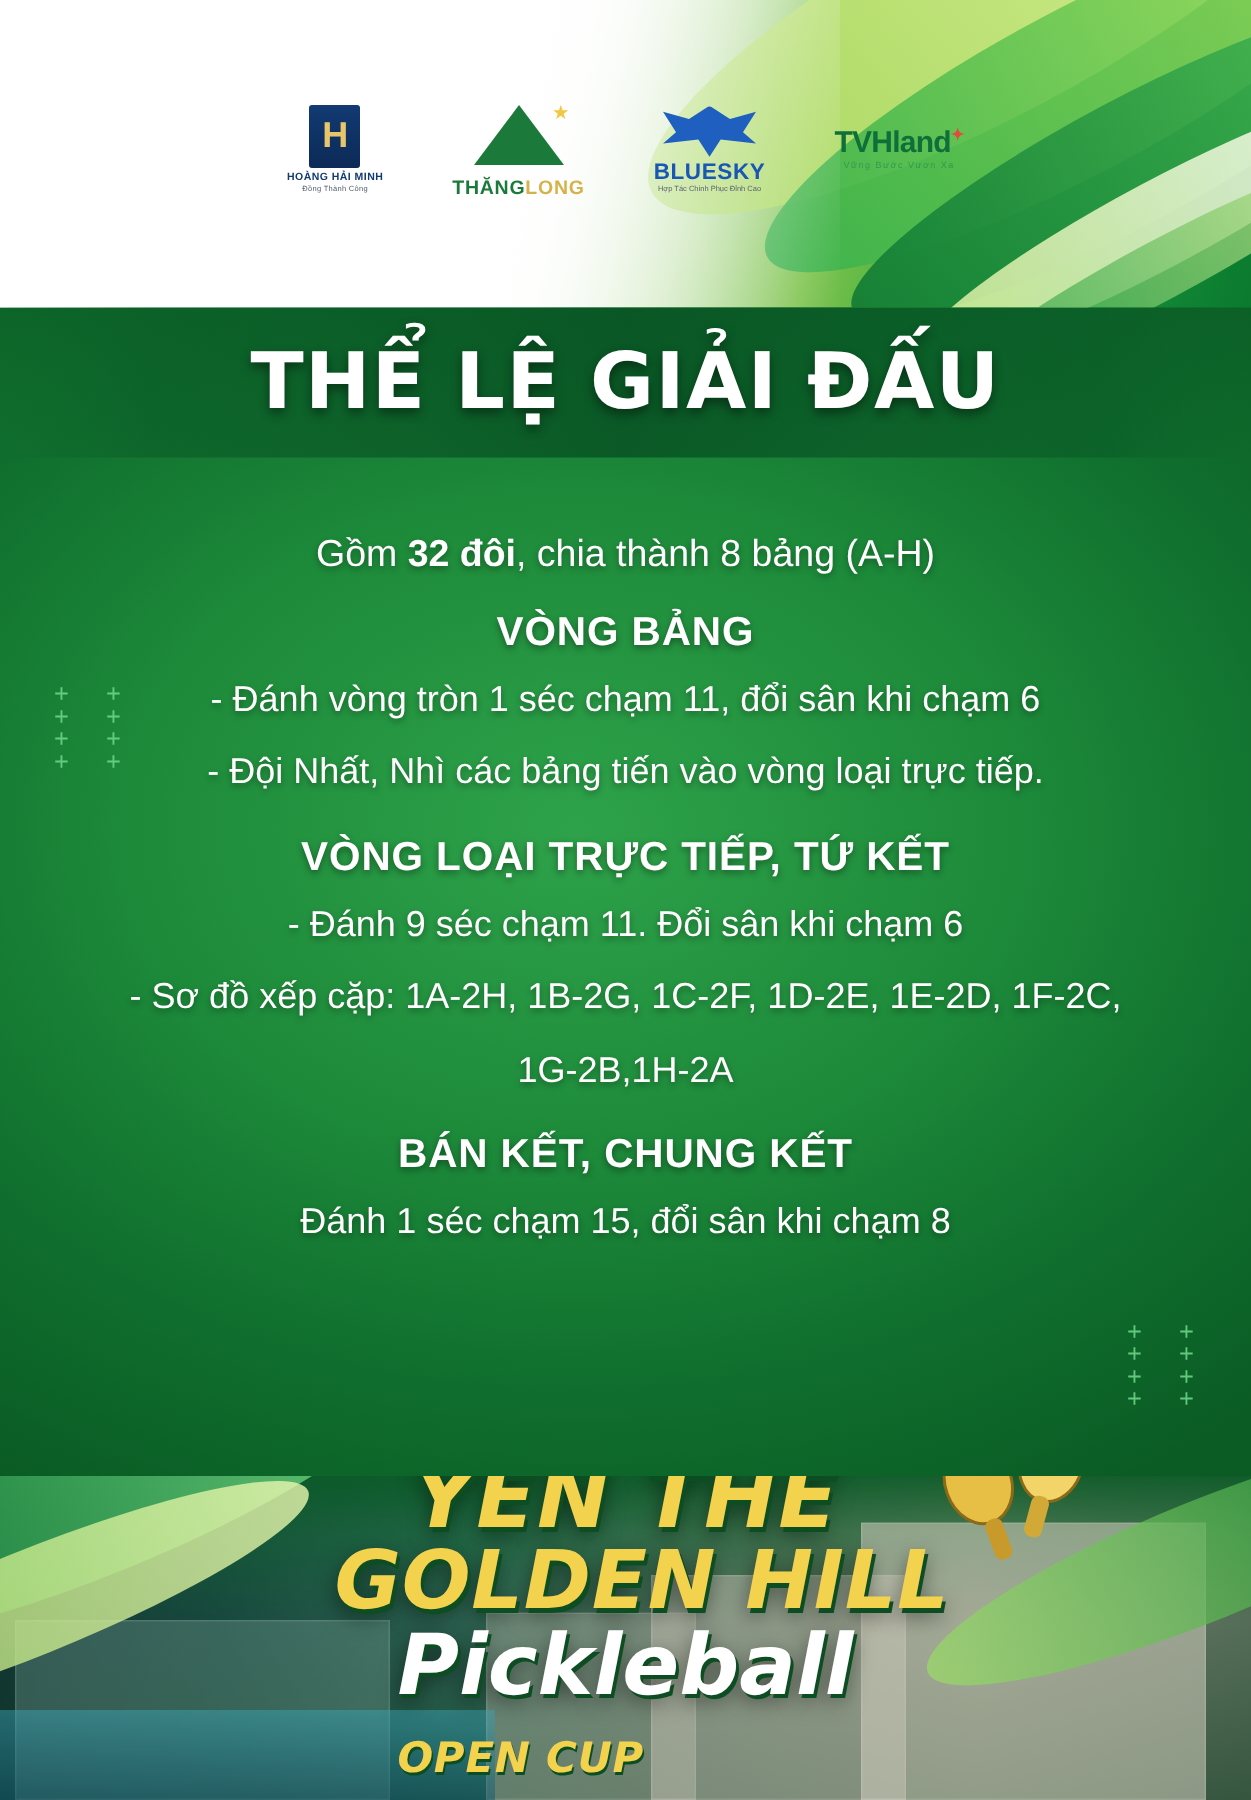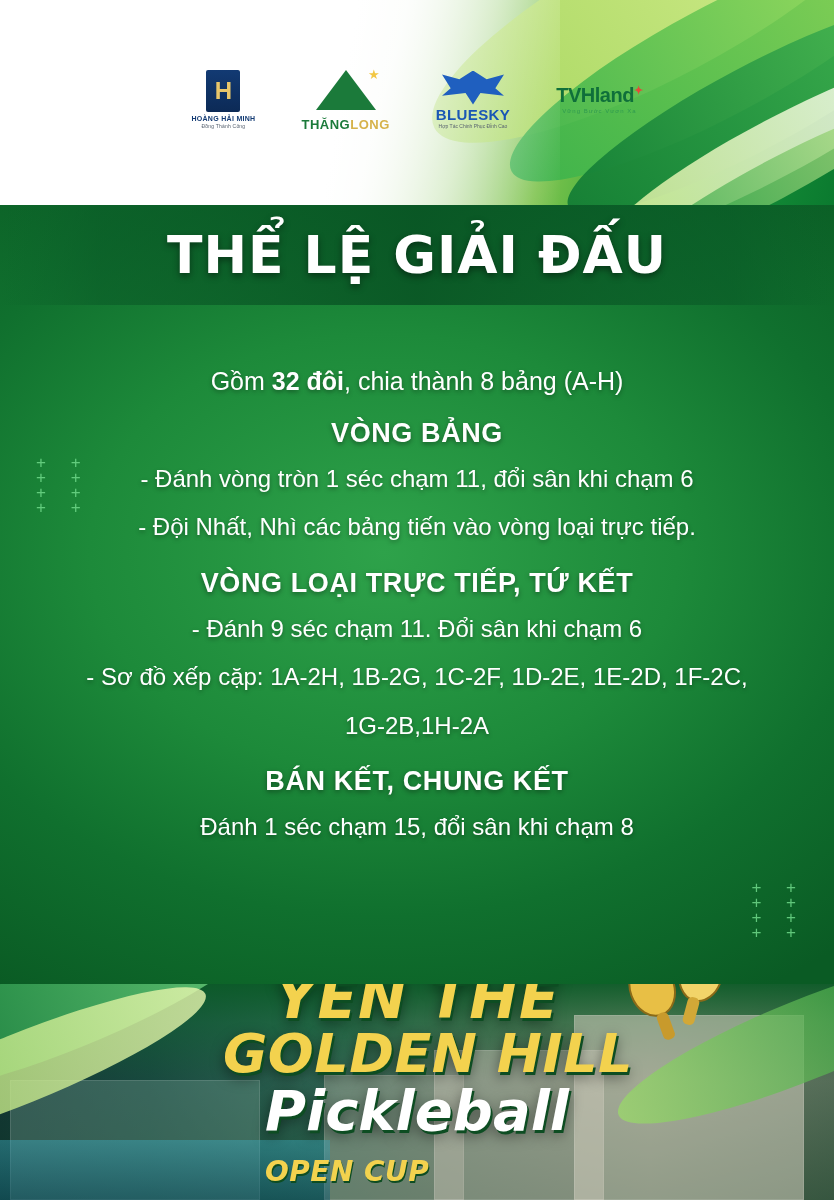--- a/index.html
+++ b/index.html
@@ -96,21 +96,21 @@
     font-size: 52px; font-weight: 700; color: #ffffff; letter-spacing: 1px;
     text-shadow: 0 3px 7px rgba(0,0,0,.45);
     font-family: "DejaVu Sans", sans-serif;
   }
 
   
   .content {
     position: absolute; top: 355px; left: 0; width: 834px;
     text-align: center; color: #ffffff; z-index: 4;
   }
-  .line { font-size: 25px; margin: 12px 0 4px; text-shadow: 0 2px 4px rgba(0,0,0,.35); }
+  .line { font-size: 25px; margin: 0 0 4px; text-shadow: 0 2px 4px rgba(0,0,0,.35); }
   .line b { font-weight: 800; }
   .heading {
     font-size: 27px; font-weight: 800; letter-spacing: .6px;
     margin: 22px 0 10px; text-shadow: 0 2px 5px rgba(0,0,0,.4);
   }
   .sub { font-size: 24px; line-height: 1.52; text-shadow: 0 2px 4px rgba(0,0,0,.35); margin-top: 12px; }
 
   
   .plus-grid { position: absolute; color: #6fd98a; opacity: .85; font-size: 17px; line-height: 15px; z-index: 3; }
   .plus-left { left: 36px; top: 455px; }

